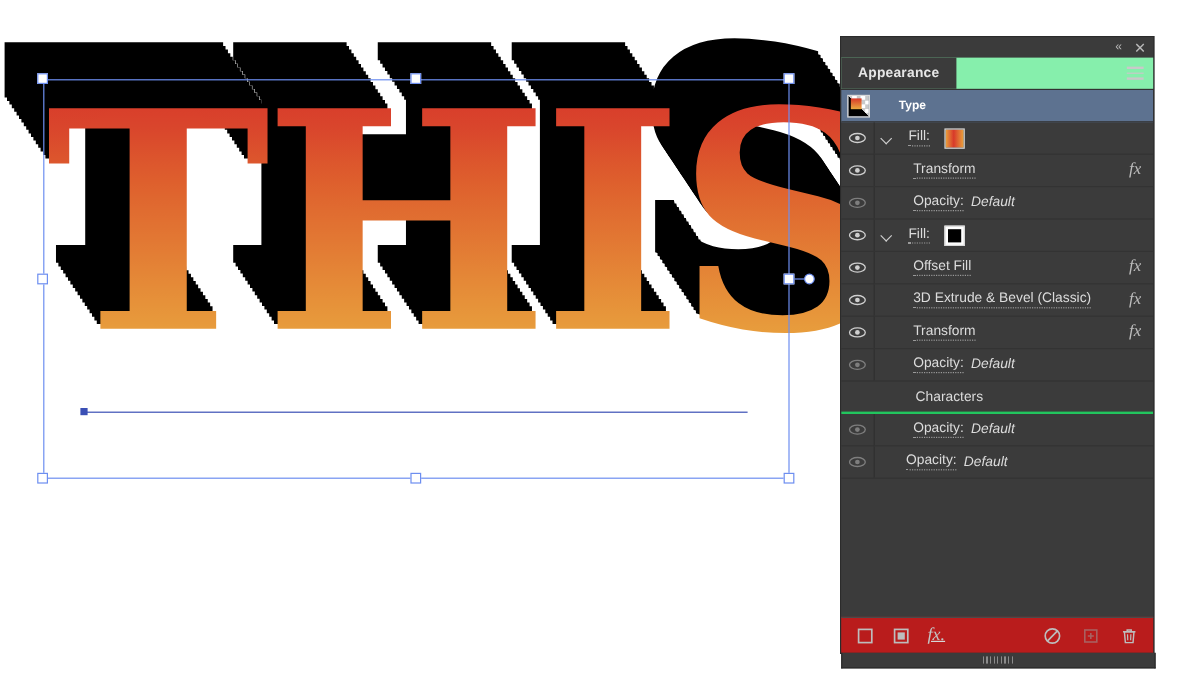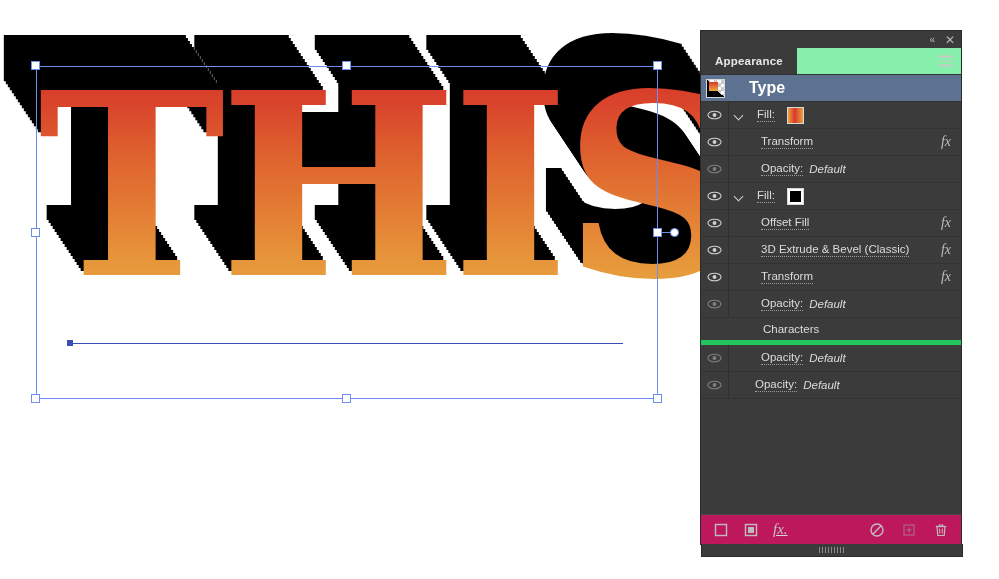--- a/index.html
+++ b/index.html
@@ -160,21 +160,21 @@
     transform: rotate(45deg);
   }
 
   .label {
     color: #dcdcdc; white-space: nowrap;
   }
   .label.underline {
     border-bottom: 1px dotted #9a9a9a; padding-bottom: 1px; text-align: center;
   }
   .label.type-title {
-    font-weight: bold; color: #ffffff; font-size: 16px; margin-left: 20px;
+    font-weight: bold; color: #ffffff; font-size: 10px; margin-left: 20px;
   }
   .val { color: #dcdcdc; margin-left: 6px; font-style: italic; }
 
   .swatch {
     width: 17px; height: 17px; border: 1.5px solid #d9d9d9;
     margin-left: 12px; flex: 0 0 auto; position: relative; background: #fff;
   }
   .swatch.grad { background: linear-gradient(90deg,#e9a23d 0%, #d8392a 45%, #e9a23d 100%); }
   .swatch.black { background: #ffffff; }
   .swatch.black::after {
@@ -191,26 +191,26 @@
     font-family: "Liberation Serif", serif; font-style: italic;
     font-size: 14px; color: #bdbdbd;
   }
 
   .indent-1 { margin-left: 8px; }
   .indent-2 { margin-left: 32px; }
   .indent-3 { margin-left: 26px; }
 
   .row-characters {
     height: 27px; display: flex; align-items: center;
-    justify-content: flex-start; border-bottom: 5px solid #22c55e;
+    justify-content: flex-start; border-bottom: 2px solid #22c55e;
   }
   .row-characters .label { margin-left: 62px; }
 
   .panel-footer {
-    height: 30px; flex: 0 0 auto; background: #be185d;
+    height: 30px; flex: 0 0 auto; background: #b91c1c;
     border-top: 1px solid #4a4a4a;
     display: flex; align-items: center; padding: 0 12px; text-decoration: underline;
   }
   .foot-left { display: flex; align-items: center; gap: 14px; }
   .foot-right { margin-left: auto; display: flex; align-items: center; gap: 16px; }
   .ficon { width: 16px; height: 16px; display: block; color: #b8b8b8; }
   .ficon.dim { opacity: .55; }
   .fx-foot {
     font-family: "Liberation Serif", serif; font-style: italic;
     font-size: 15px; color: #c4c4c4; line-height: 1;

